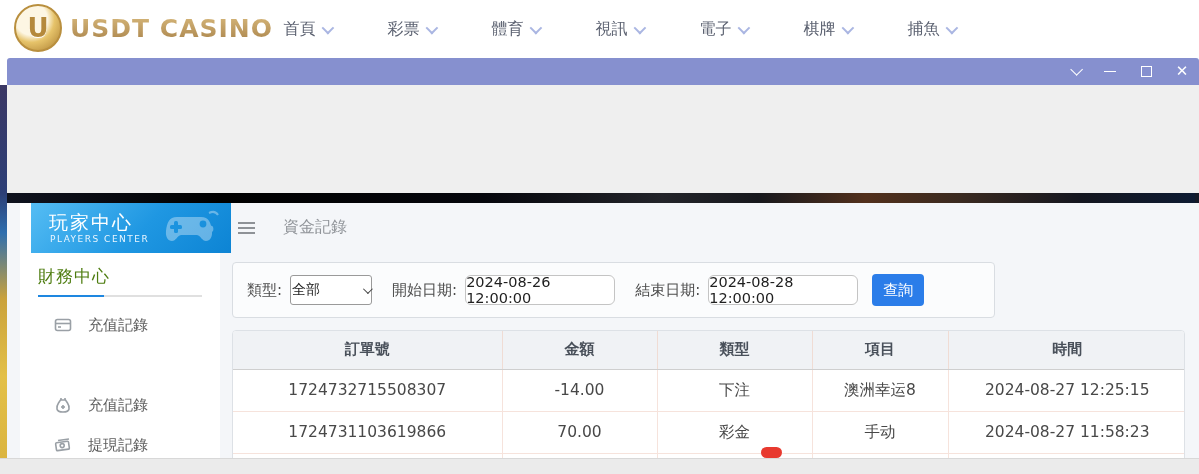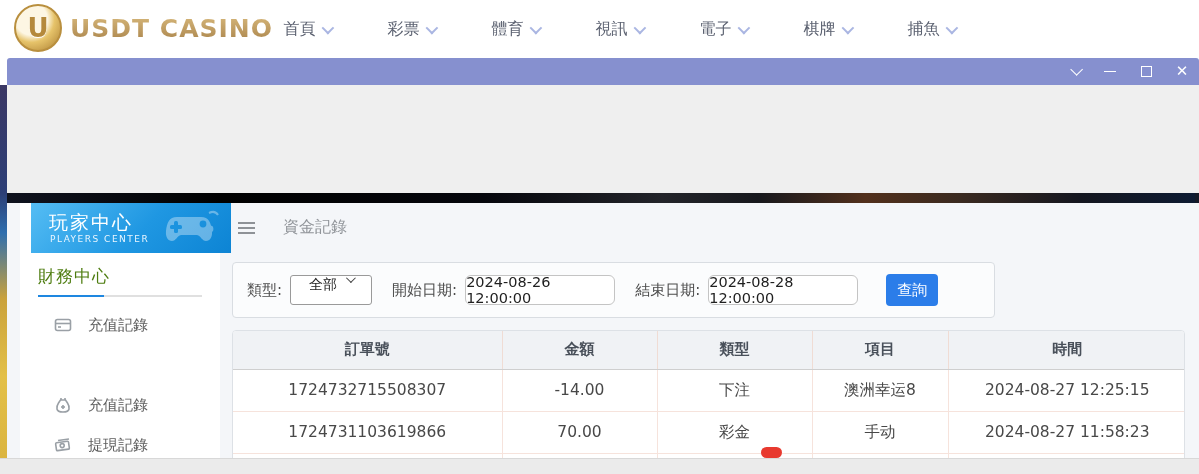--- a/index.html
+++ b/index.html
@@ -64,26 +64,26 @@
   
   .main { position:absolute; left:225px; top:0; width:953px; height:255px; }
   .crumb { position:absolute; left:6px; top:14px; display:flex; align-items:center; gap:28px; color:#909499; font-size:16px; }
   .burger { display:flex; flex-direction:column; gap:3px; }
   .burger i { width:17px; height:2px; background:#8e9297; }
 
   .filterbox { position:absolute; left:0; top:59px; width:763px; height:56px; background:#fbfcfd;
     border:1px solid #d9dde2; border-radius:4px; display:flex; align-items:center; padding-left:14px; }
   .flabel { font-size:15px; color:#4c4c4c; margin-right:8px; }
   .fselect { width:82px; height:30px; border:1px solid #9a9a9a; border-radius:3px; background:#fff;
-    display:flex; align-items:flex-start; justify-content:space-between; padding:0 18px; font-size:14px; color:#222; cursor:pointer; }
+    display:flex; align-items:center; justify-content:space-between; padding:0 1px; font-size:14px; color:#222; cursor:pointer; }
   .fselect .chev2 { width:7px; height:7px; border-right:1.8px solid #444; border-bottom:1.8px solid #444; transform:rotate(45deg) translateY(-2px); }
   .finput { width:150px; height:30px; border:1px solid #c4c4c4; border-radius:6px; background:#fff;
     display:flex; align-items:center; justify-content:center; font-size:14.5px; color:#1f1f1f; }
   .gap1 { width:20px; }
-  .btn { width:52px; height:32px; margin-left:28px; background:#2b7de9; border:none; border-radius:4px;
+  .btn { width:52px; height:32px; margin-left:14px; background:#2b7de9; border:none; border-radius:4px;
     color:#fff; font-size:15px; cursor:pointer; font-family:Liberation Serif, serif; }
 
   .tablebox { position:absolute; left:0; top:127px; width:953px; height:150px; background:#fff;
     border:1px solid #dde1e6; border-radius:4px 4px 0 0; overflow:hidden; }
   table { border-collapse:collapse; width:953px; table-layout:fixed; }
   th { height:38px; background:#f0f2f5; font-size:15px; color:#49505a; font-weight:bold;
     border-right:1px solid #f0dcd4; border-bottom:1px solid #cfcfcf; }
   th:last-child { border-right:none; }
   td { height:42px; text-align:center; font-size:15.5px; color:#484848;
     border-right:1px solid #f6e3dc; border-bottom:1px solid #f6e3dc; background:#fff; }

